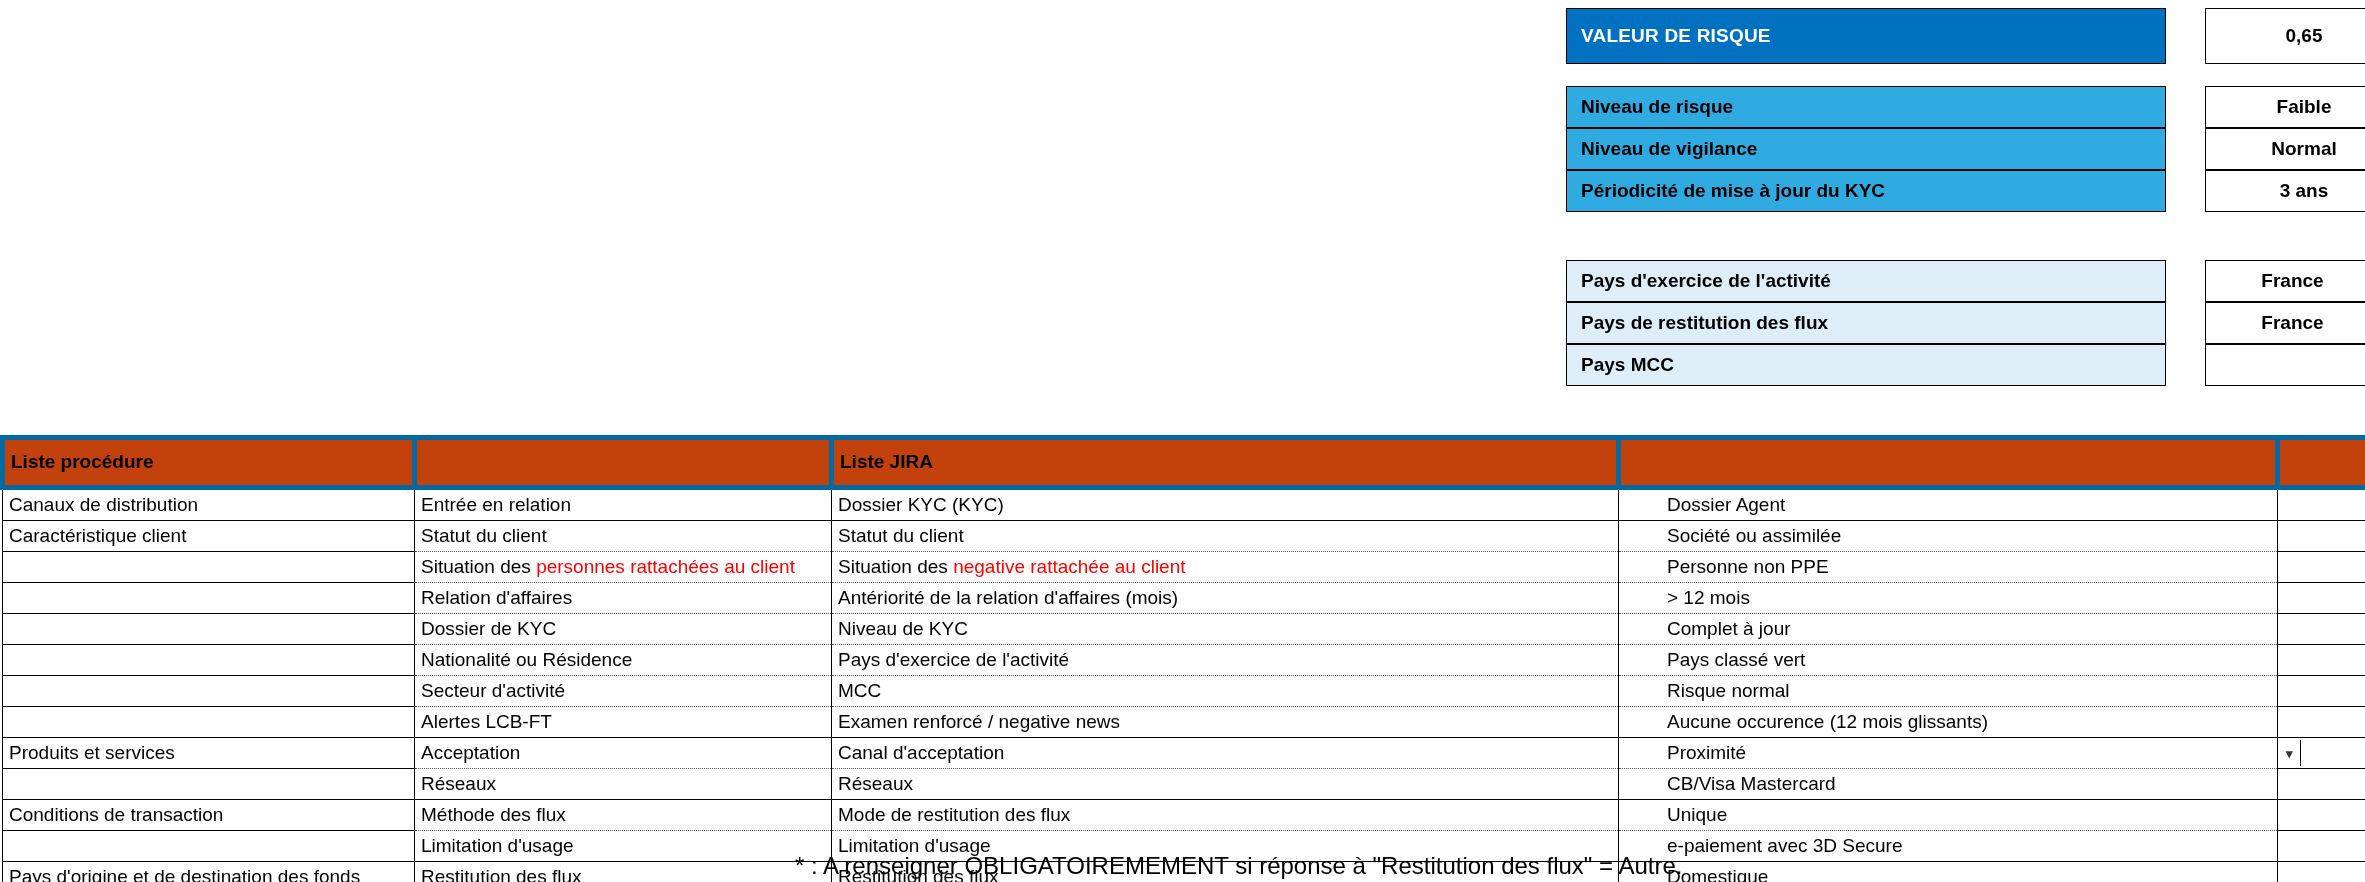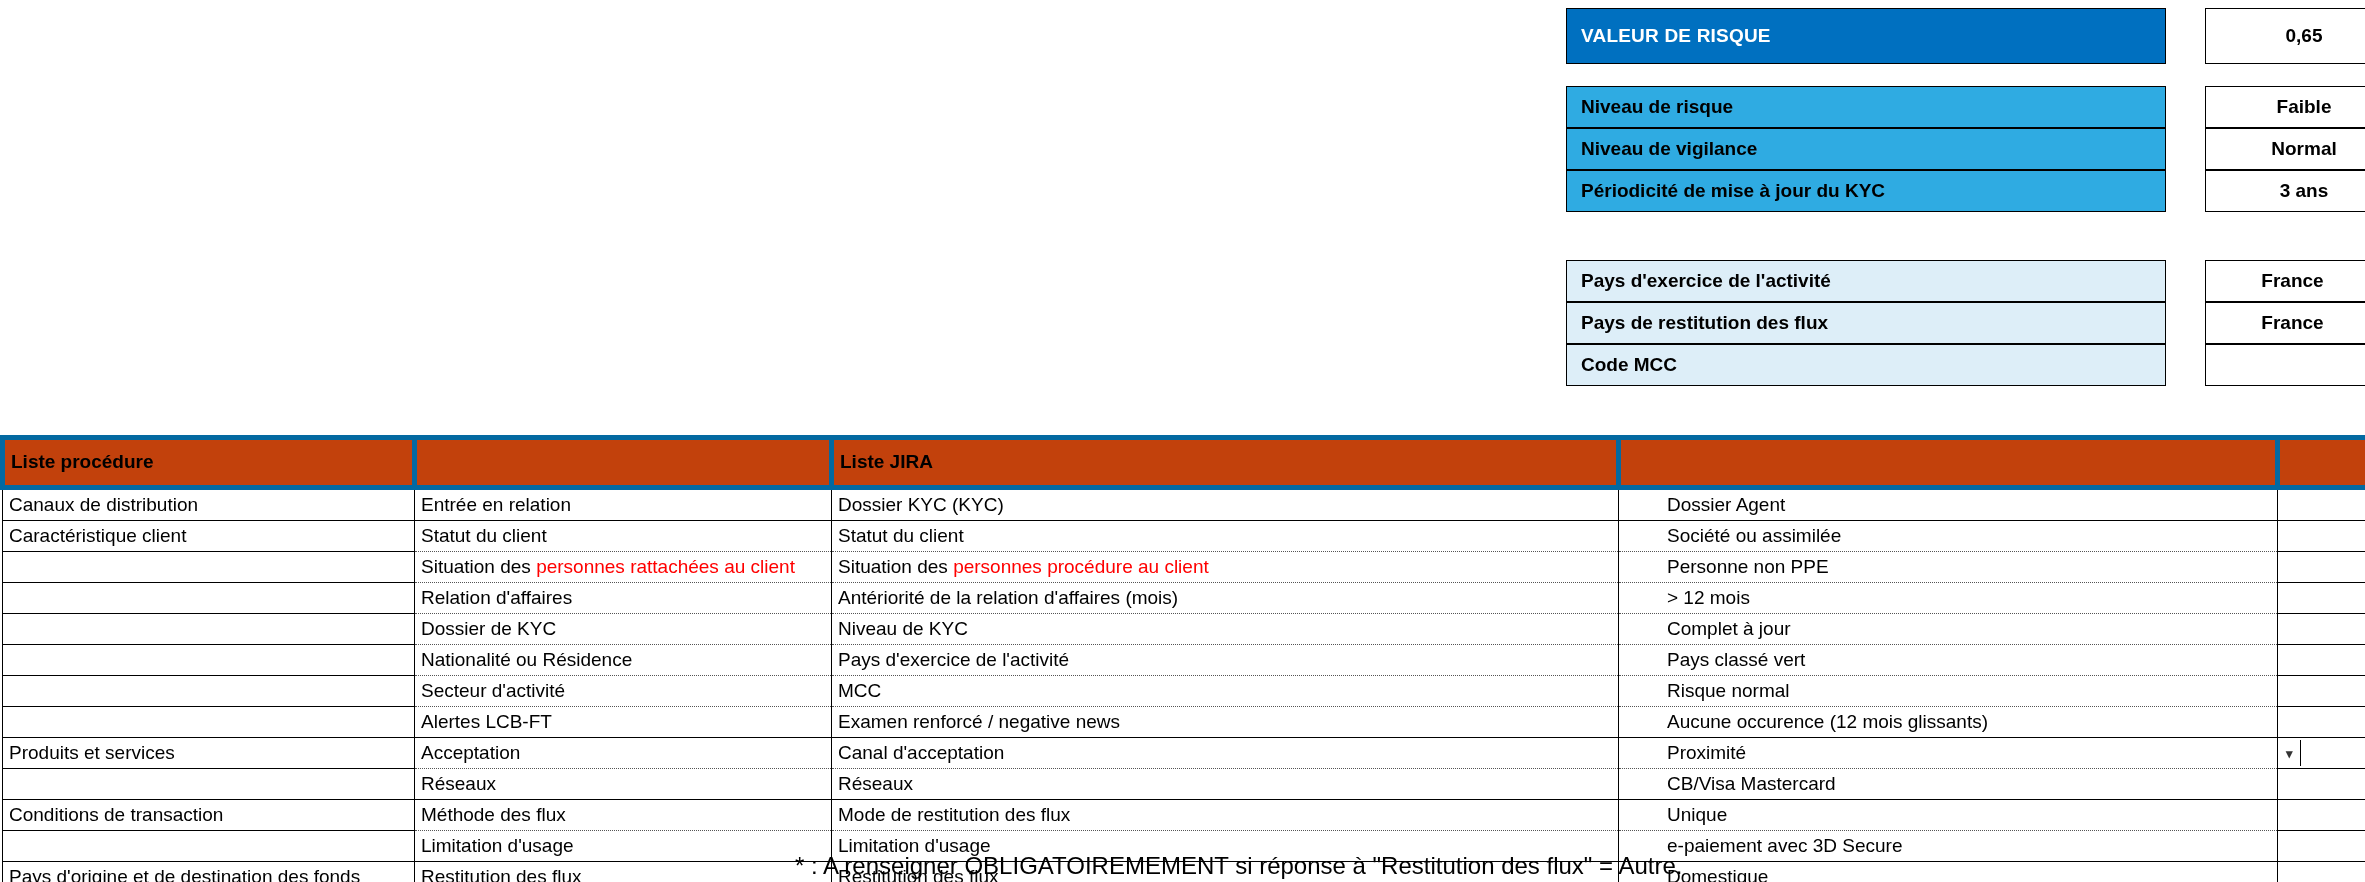--- a/index.html
+++ b/index.html
@@ -162,21 +162,21 @@
 <div class="panel" id="pays-panel">
   <div class="row">
     <div class="cell label blue-light">Pays d'exercice de l'activité</div>
     <div class="cell value">France</div>
   </div>
   <div class="row">
     <div class="cell label blue-light">Pays de restitution des flux</div>
     <div class="cell value">France</div>
   </div>
   <div class="row">
-    <div class="cell label blue-light">Code MCC</div>
+    <div class="cell label blue-light">Pays MCC</div>
     <div class="cell value"></div>
   </div>
 </div>
 
 <table id="main-table">
   <tbody>
     <tr class="header">
       <td class="c1">Liste procédure</td>
       <td class="c2"></td>
       <td class="c3">Liste JIRA</td>
@@ -196,21 +196,21 @@
       <td class="c1">Caractéristique client</td>
       <td class="c2 dot-bottom">Statut du client</td>
       <td class="c3 dot-bottom">Statut du client</td>
       <td class="c4 dot-bottom">Société ou assimilée</td>
       <td class="c5">0,25</td>
     </tr>
 
     <tr>
       <td class="c1"></td>
       <td class="c2 dot-top dot-bottom"><span>Situation des </span><span class="red">personnes rattachées au client</span></td>
-      <td class="c3 dot-top dot-bottom"><span>Situation des </span><span class="red">personnes procédure au client</span></td>
+      <td class="c3 dot-top dot-bottom"><span>Situation des </span><span class="red">negative rattachée au client</span></td>
       <td class="c4 dot-top dot-bottom">Personne non PPE</td>
       <td class="c5">0</td>
     </tr>
 
     <tr>
       <td class="c1"></td>
       <td class="c2 dot-top dot-bottom">Relation d'affaires</td>
       <td class="c3 dot-top dot-bottom">Antériorité de la relation d'affaires (mois)</td>
       <td class="c4 dot-top dot-bottom">&gt; 12 mois</td>
       <td class="c5">0</td>

